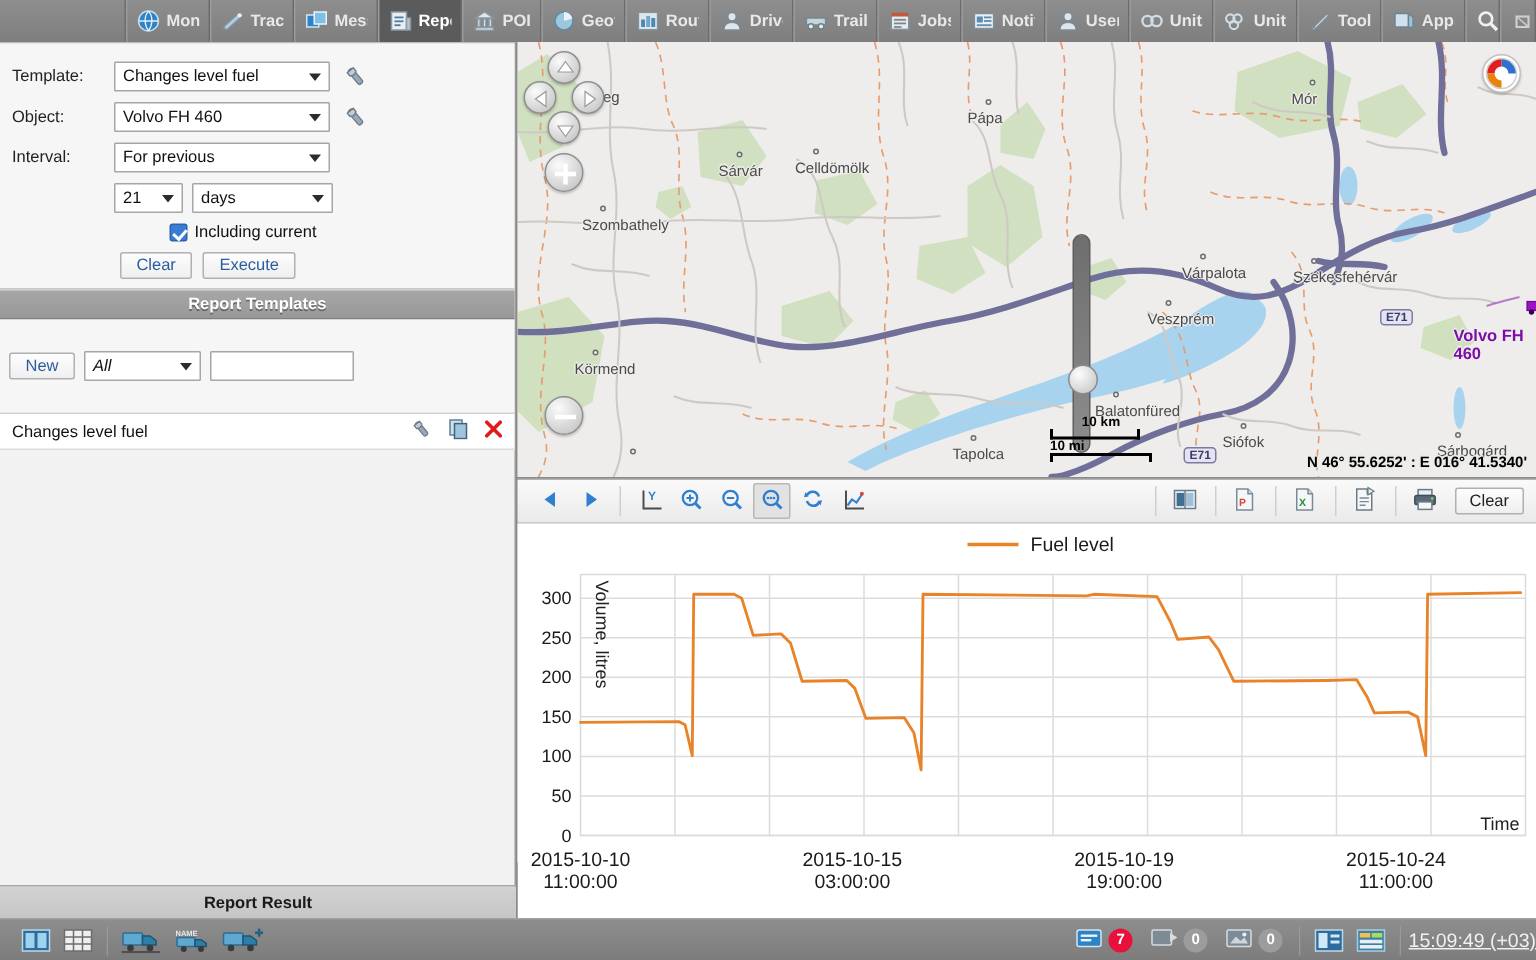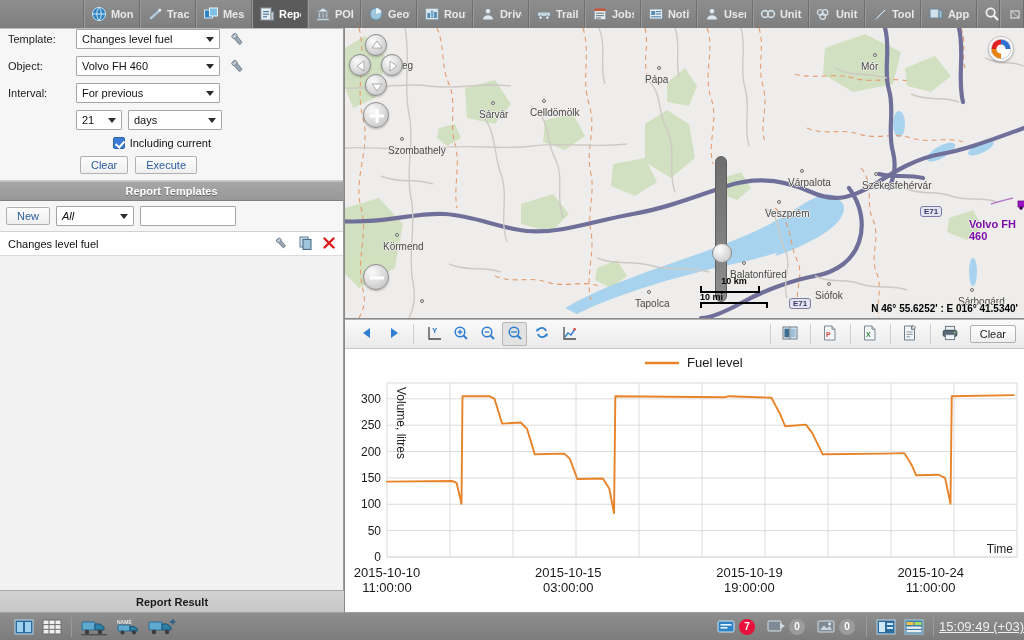--- a/index.html
+++ b/index.html
@@ -37,21 +37,21 @@
   .navicon { width: 16px; height: 16px; flex: 0 0 16px; position: relative; }
   .navtab.small { max-width: 30px; padding: 0 6px;}
 
   
   #leftpanel {
     position: absolute; left: 0; top: 28px; width: 344px; height: 584px;
     background: #f2f2f2;
     border-right: 1px solid #9a9a9a;
     border-top: 1px solid #bdbdbd;
   }
-  #reportform { padding: 0 8px 6px 8px; background:#f6f6f6; border-bottom:1px solid #c9c9c9; }
+  #reportform { padding: 12px 8px 6px 8px; background:#f6f6f6; border-bottom:1px solid #c9c9c9; }
   .frow { display: flex; align-items: center; margin-bottom: 7px; }
   .flabel { width: 68px; color: #222; font-size: 11px; }
   .sel {
     position: relative; height: 20px; background: #fff;
     border: 1px solid #a6a6a6; border-radius: 1px;
     display: flex; align-items: center;
     padding: 0 18px 0 5px; font-size: 11px; color: #111;
     cursor: pointer;
   }
   .sel .arrow {
@@ -88,21 +88,21 @@
     border: 1px solid #b0b0b0; border-radius: 2px; cursor: pointer;
   }
 
   .sechead {
     height: 20px; background: linear-gradient(#a6a6a6,#989898);
     border-top:1px solid #c0c0c0; border-bottom:1px solid #7f7f7f;
     display:flex; align-items:center; justify-content:center;
     color:#fff; font-weight:bold; font-size:11px;
     text-shadow: 0 1px 0 rgba(0,0,0,.35);
   }
-  #tplbar { display:flex; align-items:center; gap:6px; padding:5px 6px; background:#f6f6f6; border-bottom:1px solid #d2d2d2;}
+  #tplbar { display:flex; align-items:center; gap:6px; padding:21px 6px; background:#f6f6f6; border-bottom:1px solid #d2d2d2;}
   .txtinput { height: 20px; width: 96px; background:#fff; border:1px solid #a6a6a6; border-radius:1px; font-size:11px; padding:0 4px;}
   .tplrow {
     display:flex; align-items:center; height:24px; padding: 0 8px;
     border-bottom:1px solid #dcdcdc; background:#fff;
   }
   .tplrow .tname { flex:1; font-size:11px; color:#111; }
   .tplrow .acts { display:flex; align-items:center; gap:10px; }
   #reportresult {
     position:absolute; left:0; bottom:0; width:344px; height: 22px;
     background: linear-gradient(#d2d2d2,#c6c6c6);

